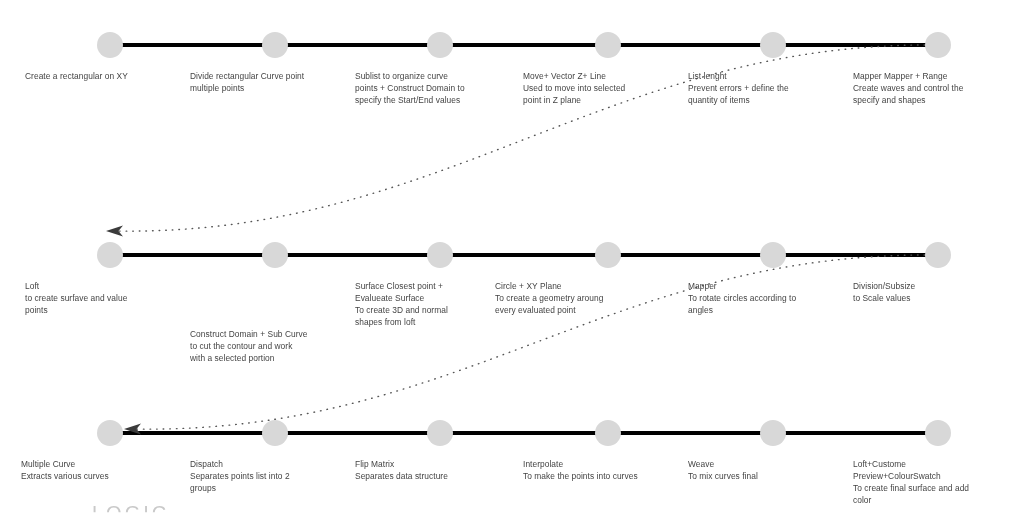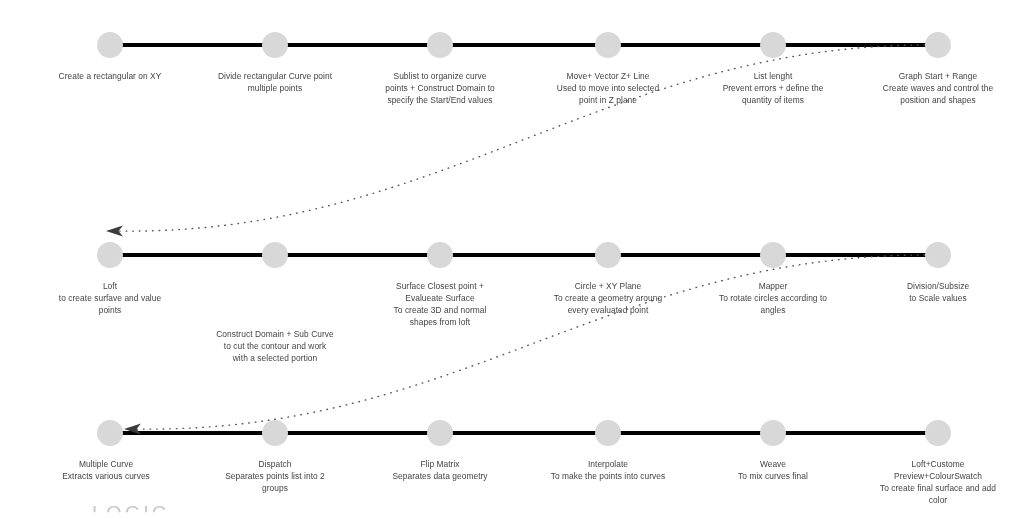--- a/index.html
+++ b/index.html
@@ -28,21 +28,21 @@
     width: 26px;
     height: 26px;
     border-radius: 50%;
     background: #d8d8d8;
     transform: translate(-50%, -50%);
     z-index: 3;
   }
   .node-label {
     position: absolute;
     transform: translateX(-50%);
-    text-align: center;
+    text-align: left;
     font-size: 8.4px;
     line-height: 12px;
     color: #444444;
     white-space: pre-line;
     letter-spacing: 0.05px;
     z-index: 2;
   }
   .watermark {
     position: absolute;
     font-family: "Liberation Sans", sans-serif;
@@ -89,39 +89,39 @@
       <div class="node-label" style="left: 110px; top: 70px; width: 170px;"><div>Create a rectangular  on XY</div></div>
       <div class="node" style="left: 275px; top: 45px;"></div>
       <div class="node-label" style="left: 275px; top: 70px; width: 170px;"><div>Divide rectangular Curve point</div><div>multiple points</div></div>
       <div class="node" style="left: 440px; top: 45px;"></div>
       <div class="node-label" style="left: 440px; top: 70px; width: 170px;"><div>Sublist  to organize curve</div><div>points  + Construct Domain to</div><div>specify the Start/End values</div></div>
       <div class="node" style="left: 608px; top: 45px;"></div>
       <div class="node-label" style="left: 608px; top: 70px; width: 170px;"><div>Move+ Vector Z+ Line</div><div>Used to move into selected</div><div>point in Z plane</div></div>
       <div class="node" style="left: 773px; top: 45px;"></div>
       <div class="node-label" style="left: 773px; top: 70px; width: 170px;"><div>List lenght</div><div>Prevent errors + define the</div><div>quantity of items</div></div>
       <div class="node" style="left: 938px; top: 45px;"></div>
-      <div class="node-label" style="left: 938px; top: 70px; width: 170px;"><div>Graph Start + Range</div><div>Create waves and control the</div><div>position and shapes</div></div>
+      <div class="node-label" style="left: 938px; top: 70px; width: 170px;"><div>Mapper Mapper + Range</div><div>Create waves and control the</div><div>specify and shapes</div></div>
       <div class="node" style="left: 110px; top: 255px;"></div>
       <div class="node-label" style="left: 110px; top: 280px; width: 170px;"><div>Loft</div><div>to create surfave and value</div><div>points</div></div>
       <div class="node" style="left: 275px; top: 255px;"></div>
       <div class="node-label" style="left: 275px; top: 280px; width: 170px; margin-top: 48px;"><div>Construct Domain + Sub Curve</div><div>to cut the contour and work</div><div>with a selected portion</div></div>
       <div class="node" style="left: 440px; top: 255px;"></div>
       <div class="node-label" style="left: 440px; top: 280px; width: 170px;"><div>Surface Closest point +</div><div>Evalueate Surface</div><div>To create 3D and normal</div><div>shapes from loft</div></div>
       <div class="node" style="left: 608px; top: 255px;"></div>
-      <div class="node-label" style="left: 608px; top: 280px; width: 170px;"><div>Circle + XY Plane</div><div>To create a geometry aroung</div><div>every evaluated point</div></div>
+      <div class="node-label" style="left: 580px; top: 280px; width: 170px;"><div>Circle + XY Plane</div><div>To create a geometry aroung</div><div>every evaluated point</div></div>
       <div class="node" style="left: 773px; top: 255px;"></div>
       <div class="node-label" style="left: 773px; top: 280px; width: 170px;"><div>Mapper</div><div>To rotate circles according to</div><div>angles</div></div>
       <div class="node" style="left: 938px; top: 255px;"></div>
       <div class="node-label" style="left: 938px; top: 280px; width: 170px;"><div>Division/Subsize</div><div>to Scale values</div></div>
       <div class="node" style="left: 110px; top: 433px;"></div>
       <div class="node-label" style="left: 106px; top: 458px; width: 170px;"><div>Multiple Curve</div><div>Extracts various curves</div></div>
       <div class="node" style="left: 275px; top: 433px;"></div>
       <div class="node-label" style="left: 275px; top: 458px; width: 170px;"><div>Dispatch</div><div>Separates points list into 2</div><div>groups</div></div>
       <div class="node" style="left: 440px; top: 433px;"></div>
-      <div class="node-label" style="left: 440px; top: 458px; width: 170px;"><div>Flip Matrix</div><div>Separates data geometry</div></div>
+      <div class="node-label" style="left: 440px; top: 458px; width: 170px;"><div>Flip Matrix</div><div>Separates data structure</div></div>
       <div class="node" style="left: 608px; top: 433px;"></div>
       <div class="node-label" style="left: 608px; top: 458px; width: 170px;"><div>Interpolate</div><div>To make the points into curves</div></div>
       <div class="node" style="left: 773px; top: 433px;"></div>
       <div class="node-label" style="left: 773px; top: 458px; width: 170px;"><div>Weave</div><div>To mix curves final</div></div>
       <div class="node" style="left: 938px; top: 433px;"></div>
       <div class="node-label" style="left: 938px; top: 458px; width: 170px;"><div>Loft+Custome</div><div>Preview+ColourSwatch</div><div>To create final surface and add</div><div>color</div></div>
     </div>
 
   <div class="watermark" style="left:92px; top:502px; clip-path: inset(0 0 55% 0);">LOGIC</div>
 

